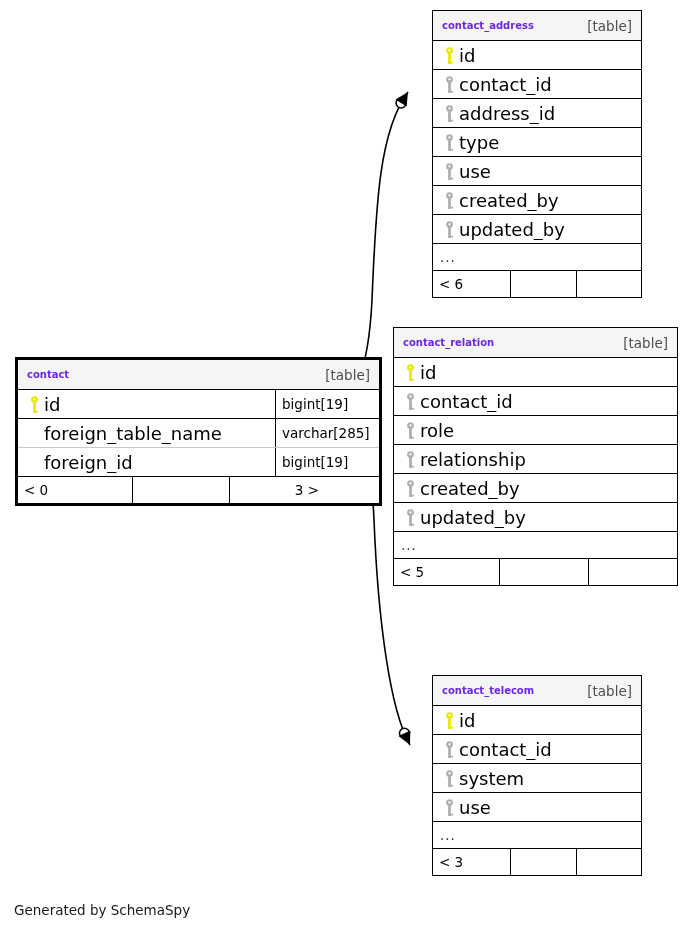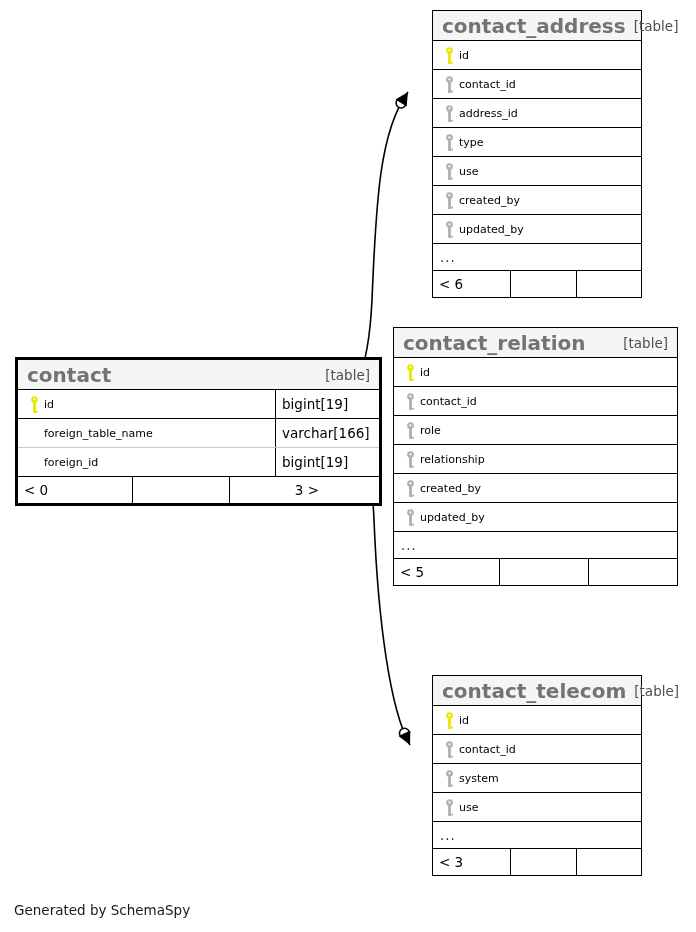--- a/index.html
+++ b/index.html
@@ -35,22 +35,22 @@
     background: #f5f5f5;
     border-bottom: 1px solid #000000;
     display: flex;
     align-items: center;
     justify-content: space-between;
     padding: 0 9px;
     height: 30px;
   }
   .tbl-name {
     font-weight: bold;
-    font-size: 20px;
-    color: #737373;
+    font-size: 10px;
+    color: #6d28d9;
     white-space: nowrap;
   }
   .tbl-tag {
     font-size: 13.5px;
     color: #4d4d4d;
     white-space: nowrap;
     padding-left: 8px;
   }
   .tbl-rows {
     display: block;
@@ -81,21 +81,21 @@
     border-left: 1px solid #000000;
     height: 100%;
     display: flex;
     align-items: center;
     padding-left: 6px;
     font-size: 13.5px;
     color: #000000;
     white-space: nowrap;
   }
   .col-name {
-    font-size: 11px;
+    font-size: 18px;
     color: #000000;
     white-space: nowrap;
   }
   .keyslot {
     flex: 0 0 auto;
     width: 19px;
     height: 18px;
     display: flex;
     align-items: center;
     justify-content: center;
@@ -295,21 +295,21 @@
             </span>
             <span class="col-name">id</span>
           </div>
           <div class="row-type" style="width: 104px;">bigint[19]</div>
         </div>
         <div class="row thin-sep">
           <div class="row-main">
             <span class="keyslot empty"></span>
             <span class="col-name">foreign_table_name</span>
           </div>
-          <div class="row-type" style="width: 104px;">varchar[166]</div>
+          <div class="row-type" style="width: 104px;">varchar[285]</div>
         </div>
         <div class="row">
           <div class="row-main">
             <span class="keyslot empty"></span>
             <span class="col-name">foreign_id</span>
           </div>
           <div class="row-type" style="width: 104px;">bigint[19]</div>
         </div>
       </div>
       <div class="footer-row">

